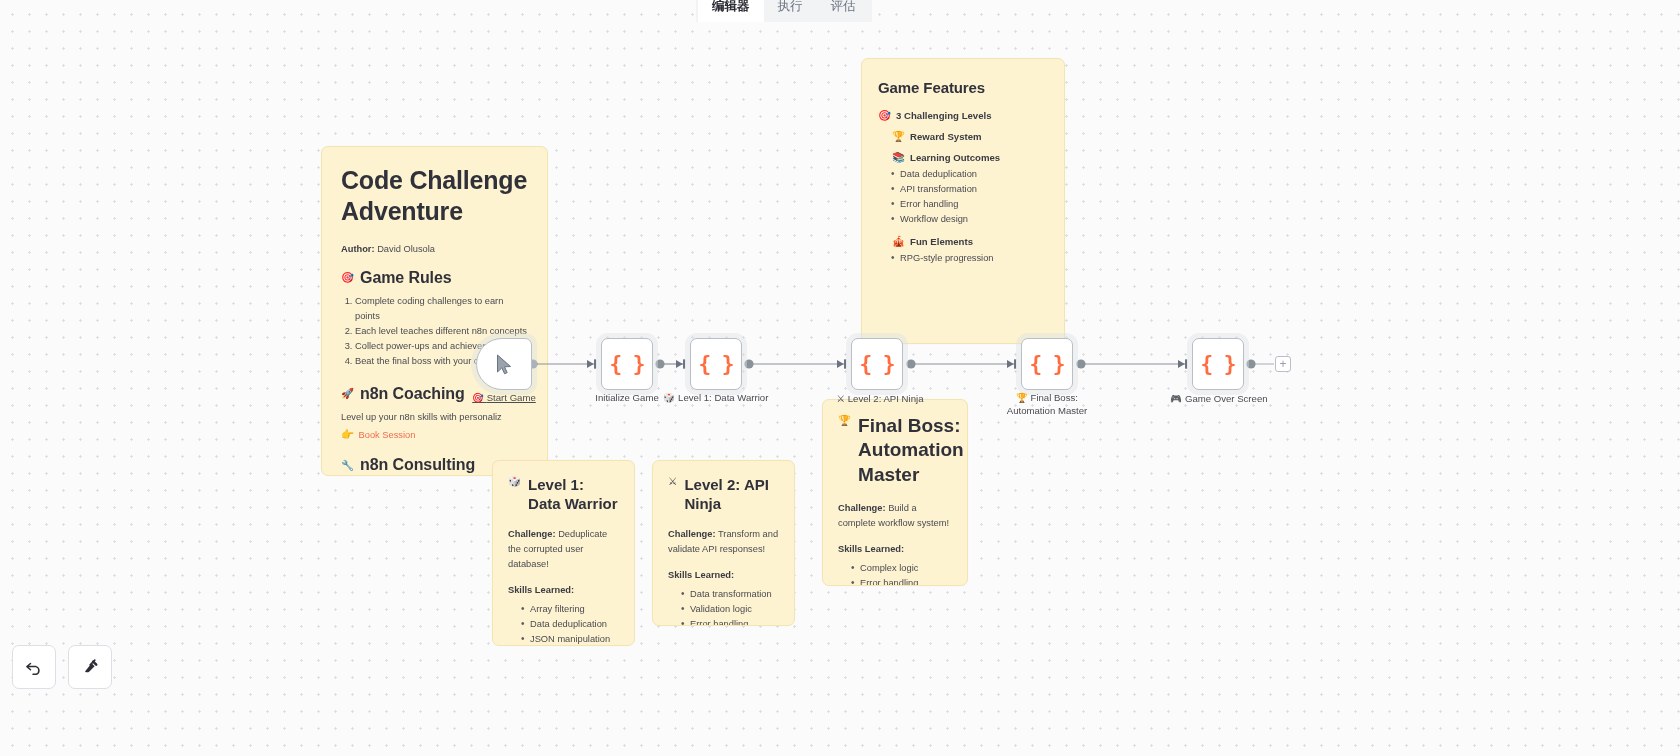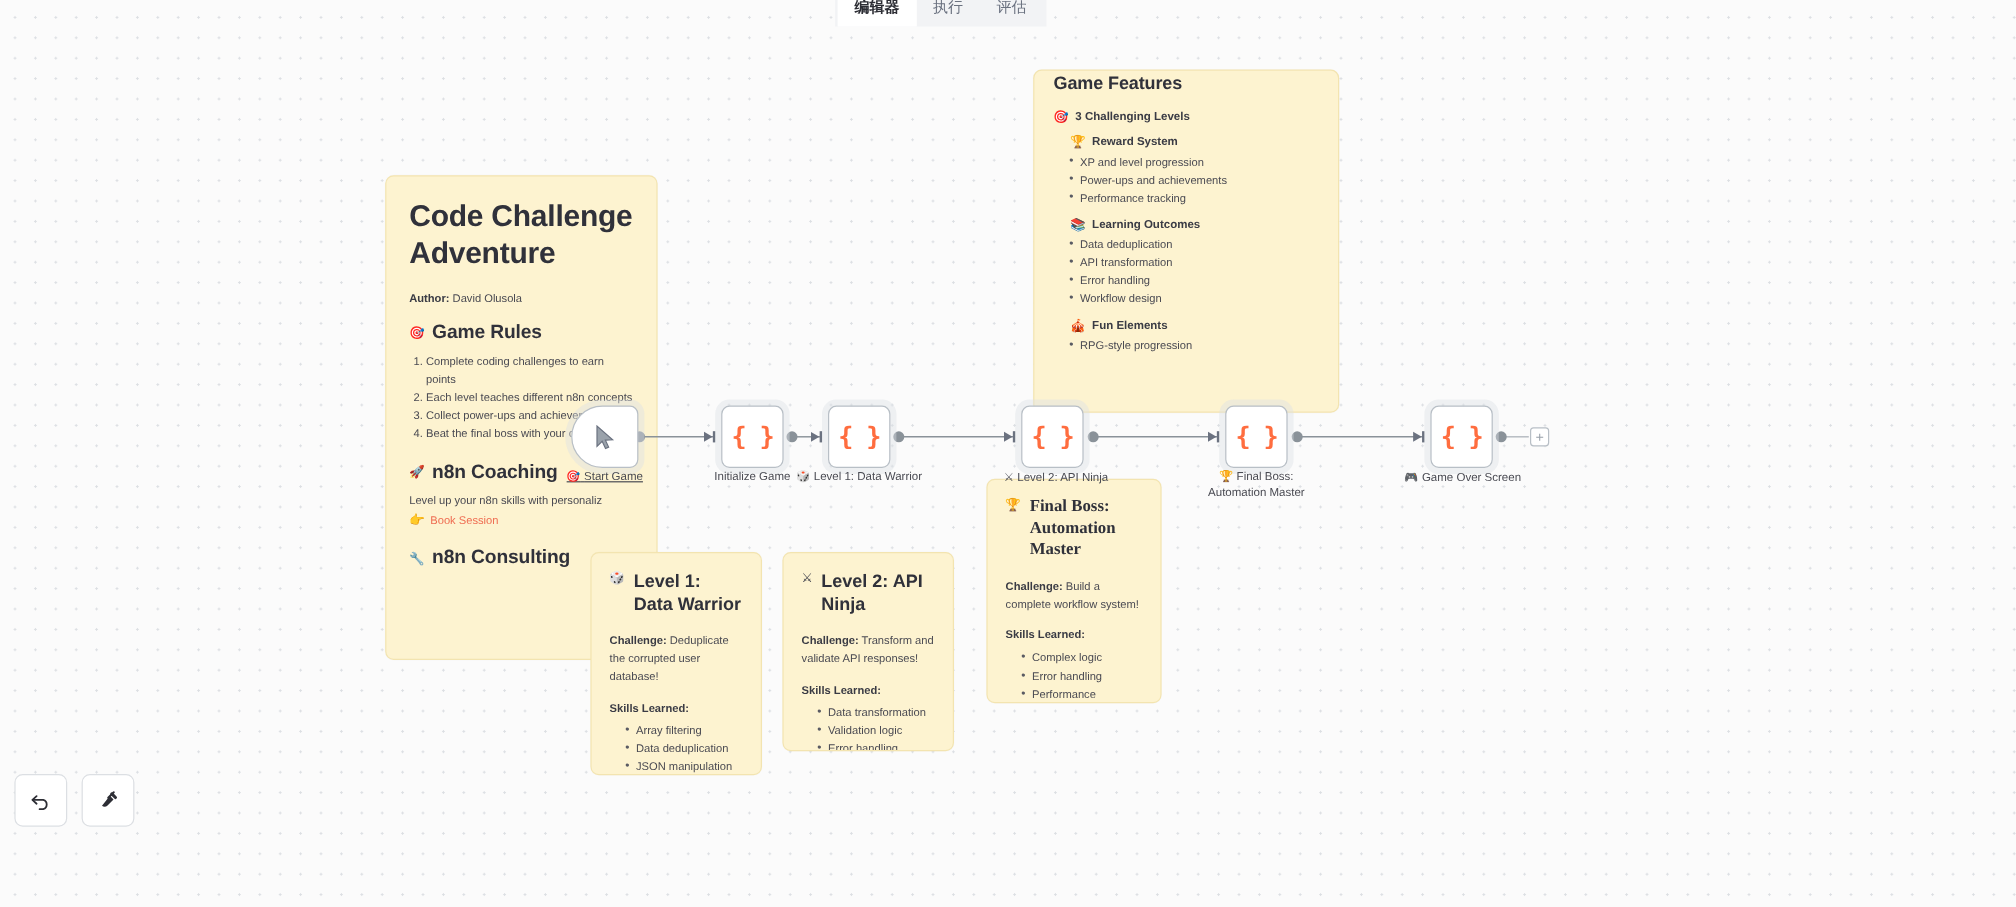--- a/index.html
+++ b/index.html
@@ -63,49 +63,49 @@
   .note li { font-size: 9.3px; line-height: 1.62; }
   .note ul li { list-style: none; position: relative; padding-left: 8px; }
   .note ul li::before {
     content: "\2022"; position: absolute; left: -1px; top: -1px;
     font-size: 10px; color: #5a5b63;
   }
   .link { color: #ef6d52; font-size: 9.3px; }
   .emo { font-size: 10.5px; }
 
   
-  #note-title { left: 321px; top: 146px; width: 227px; height: 404px; padding: 18px 19px; }
+  #note-title { left: 321px; top: 146px; width: 227px; height: 330px; padding: 18px 19px; }
   #note-title h1 { margin-bottom: 16px; }
   #note-title .author { font-size: 9.3px; margin-bottom: 15px; }
   #note-title .sec { display: flex; align-items: center; gap: 6px; margin-bottom: 7px; }
   #note-title ol { margin-bottom: 16px; }
   #note-title .sub { margin-top: 0; }
 
   
-  #note-features { left: 861px; top: 58px; width: 255px; height: 286px; padding: 2px 16px; }
+  #note-features { left: 861px; top: 58px; width: 204px; height: 286px; padding: 20px 16px; }
   #note-features h2 { margin-bottom: 13px; font-size: 15px; }
   #note-features .grp { margin-bottom: 8px; }
   #note-features .grp-h {
     display: flex; align-items: center; gap: 5px;
     font-size: 9.6px; font-weight: 700; color: #3a3b44; margin-bottom: 3px;
   }
   #note-features .grp:not(:first-of-type) .grp-h { padding-left: 14px; }
 
   
   .lvlnote { padding: 14px 15px; }
   .lvlnote .hd { display: flex; gap: 7px; align-items: flex-start; margin-bottom: 14px; }
   .lvlnote .hd h3 { line-height: 1.28; }
   .lvlnote .ch { font-size: 9.3px; line-height: 1.6; margin-bottom: 13px; }
   .lvlnote .sk { font-size: 9.3px; font-weight: 700; color: #3a3b44; margin-bottom: 7px; }
   .lvlnote ul { margin-bottom: 13px; }
 
   #note-lvl1 { left: 492px; top: 460px; width: 143px; height: 186px; }
   #note-lvl2 { left: 652px; top: 460px; width: 143px; height: 166px; }
   #note-boss { left: 822px; top: 399px; width: 146px; height: 187px; }
-  #note-boss .hd h3 { font-size: 14px; font-family: Liberation Serif, serif; }
+  #note-boss .hd h3 { font-size: 19px; }
 
   
   svg.edges { position: absolute; left: 0; top: 0; width: 1680px; height: 756px; z-index: 5; }
 
   
   .node {
     position: absolute; z-index: 10;
     width: 52px; height: 52px;
     background: #ffffff;
     border: 1.4px solid #b8bfc6;
@@ -240,25 +240,20 @@
         <span class="emo">🎯</span>
         <span>3 Challenging Levels</span>
       </div>
     </div>
 
     <div class="grp">
       <div class="grp-h">
         <span class="emo">🏆</span>
         <span>Reward System</span>
       </div>
-      <ul>
-        <li>XP and level progression</li>
-        <li>Power-ups and achievements</li>
-        <li>Performance tracking</li>
-      </ul>
     </div>
 
     <div class="grp">
       <div class="grp-h">
         <span class="emo">📚</span>
         <span>Learning Outcomes</span>
       </div>
       <ul>
         <li>Data deduplication</li>
         <li>API transformation</li>

